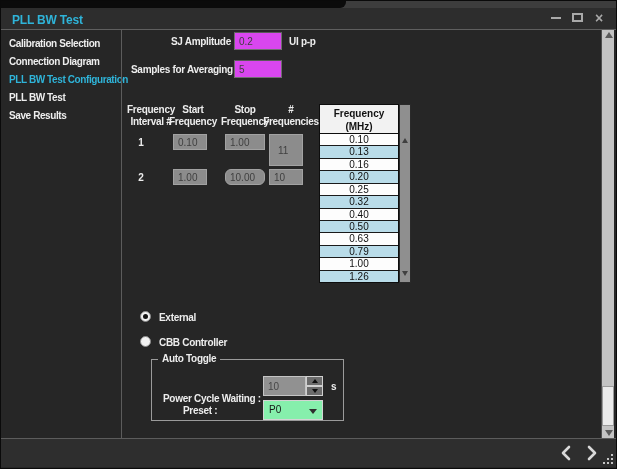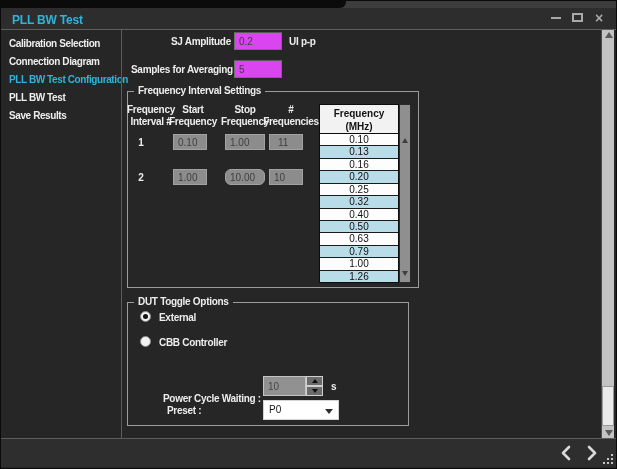--- a/index.html
+++ b/index.html
@@ -64,21 +64,21 @@
   .radio .dot { display:none; }
   .radio.selected .dot { display:block; width:5px; height:5px; border-radius:50%; background:#141414; margin:2px auto; }
 
   
   .spin-box { position:absolute; left:262px; top:375px; width:43px; height:20px; background:#919191; border:1px solid #c4c4c4; color:#474747; font-size:10px; padding-left:4px; font-family:"Liberation Sans",sans-serif; }
   .spin-btns { position:absolute; left:305px; top:375px; width:17px; height:20px; }
   .spin-btn { position:absolute; left:0; width:17px; height:10px; background:#6b6b6b; border:1px solid #cfcfcf; display:flex; align-items:center; justify-content:center; }
   .spin-up { top:0; } .spin-dn { top:10px; }
   .tri-u { width:0; height:0; border-left:3px solid transparent; border-right:3px solid transparent; border-bottom:4px solid #0d0d0d; }
   .tri-d { width:0; height:0; border-left:3px solid transparent; border-right:3px solid transparent; border-top:4px solid #0d0d0d; }
-  .dropdown { position:absolute; left:262px; top:399px; width:76px; height:20px; background:#ffffff; border:1px solid #d4d4d4; font-size:10px; color:#161616; line-height:18px; padding-left:5px; }
+  .dropdown { position:absolute; left:262px; top:399px; width:60px; height:20px; background:#86efac; border:1px solid #d4d4d4; font-size:10px; color:#161616; line-height:18px; padding-left:5px; }
   .dd-chevron { position:absolute; right:5px; top:8px; width:0; height:0; border-left:4px solid transparent; border-right:4px solid transparent; border-top:5px solid #2e2e2e; }
 
   
   .footer-sep { position:absolute; top:437px; left:0; width:100%; height:1px; background:#5c5c5c; }
   .footer { position:absolute; top:438px; left:0; width:100%; height:28px; background:#2e2e2e; }
   .nav-btn { position:absolute; top:443px; width:18px; height:18px; cursor:default; }
   .nav-prev { left:557px; } .nav-next { left:581px; }
   .grip { position:absolute; right:3px; bottom:4px; width:12px; height:12px;
     background-image: radial-gradient(#c4c4c4 1.2px, transparent 1.3px);
     background-size: 4px 4px; background-position: 1px 1px;
@@ -111,23 +111,20 @@
   <div class="sidebar-item si-4">Save Results</div>
   <div class="v-divider"></div>
 
   <div class="lbl" style="left:138px; top:35px;margin-left:32px;">SJ Amplitude</div>
   <input class="tbox" style="left: 233px; top: 31px; width: 48px; height: 18px;" readonly="" value="0.2">
   <div class="lbl" style="left:288px; top:35px;">UI p-p</div>
 
   <div class="lbl" style="left:130px; top:63px;">Samples for Averaging</div>
   <input class="tbox" style="left: 233px; top: 59px; width: 48px; height: 18px;" readonly="" value="5">
 
-  <div class="groupbox" style="left:126px; top:90px; width:292px; height:197px;">
-    <span class="legend">Frequency Interval Settings</span>
-  </div>
 
   <div class="colhead" style="left:126px; width:48px;">
     <div>Frequency</div>
     <div>Interval #</div>
   </div>
   <div class="colhead" style="left:166px; width:52px;">
     <div>Start</div>
     <div>Frequency</div>
   </div>
   <div class="colhead" style="left:218px; width:52px;">
@@ -135,21 +132,21 @@
     <div>Frequency</div>
   </div>
   <div class="colhead" style="left:262px; width:56px;">
     <div>#</div>
     <div>Frequencies</div>
   </div>
 
   <div class="lbl" style="left:132px; top:136px; width:16px; text-align:center;">1</div>
   <input class="tbox tbox-small" style="left: 172px; top: 133px; width: 34px; height: 16px;" readonly="" value="0.10">
   <input class="tbox tbox-small" style="left: 224px; top: 133px; width: 40px; height: 16px;" readonly="" value="1.00">
-  <input class="tbox tbox-small" style="left: 268px; top: 133px; width: 34px; height: 16px; padding-left: 8px;" readonly="" value="11">
+  <input class="tbox tbox-small" style="left: 268px; top: 133px; width: 34px; height: 32px; padding-left: 8px;" readonly="" value="11">
 
   <div class="lbl" style="left:132px; top:171px; width:16px; text-align:center;">2</div>
   <input class="tbox tbox-small" style="left: 172px; top: 168px; width: 34px; height: 16px;" readonly="" value="1.00">
   <input class="tbox tbox-small" style="left: 224px; top: 168px; width: 40px; height: 16px; border-radius: 6px;" readonly="" value="10.00">
   <input class="tbox tbox-small" style="left: 268px; top: 168px; width: 34px; height: 16px;" readonly="" value="10">
 
   <div class="ftable-header">
     <div>Frequency</div>
     <div>(MHz)</div>
   </div>
@@ -165,48 +162,48 @@
     <div class="freq-row">0.63</div>
     <div class="freq-row">0.79</div>
     <div class="freq-row">1.00</div>
     <div class="freq-row">1.26</div>
   </div>
   <div class="tbl-scrollbar">
     <span class="tri-up-sm" style="top:33px;"></span>
     <span class="tri-dn-sm" style="bottom:6px;"></span>
   </div>
 
-  <div class="groupbox" style="left:126px; top:301px; width:282px; height:124px;">
-    <span class="legend">DUT Toggle Options</span>
-  </div>
 
   <div class="radio selected" style="left:139px; top:310px;">
     <span class="dot"></span>
   </div>
   <div class="lbl" style="left:158px; top:311px;">External</div>
 
   <div class="radio" style="left:139px; top:335px;">
     
   </div>
   <div class="lbl" style="left:158px; top:336px;">CBB Controller</div>
 
+  <div class="groupbox" style="left:150px; top:358px; width:193px; height:62px;">
+    <span class="legend">Auto Toggle</span>
+  </div>
 
   <div class="lbl" style="left:162px; top:392px;">Power Cycle Waiting :</div>
   <input class="spin-box" readonly="" value="10" style="">
   <div class="spin-btns">
     <div class="spin-btn spin-up">
         <span class="tri-u"></span>
       </div>
     <div class="spin-btn spin-dn">
         <span class="tri-d"></span>
       </div>
   </div>
   <div class="lbl" style="left:330px; top:380px;">s</div>
 
-  <div class="lbl" style="left:146px; top:404px;padding-left:20px;">Preset :</div>
+  <div class="lbl" style="left:162px; top:404px;padding-left:20px;">Preset :</div>
   <div class="dropdown">
     <span>P0</span>
     <span class="dd-chevron"></span>
   </div>
 
   <div class="main-scrollbar">
     <span class="msb-up"></span>
     <span class="msb-thumb"></span>
     <span class="msb-dn"></span>
   </div>

